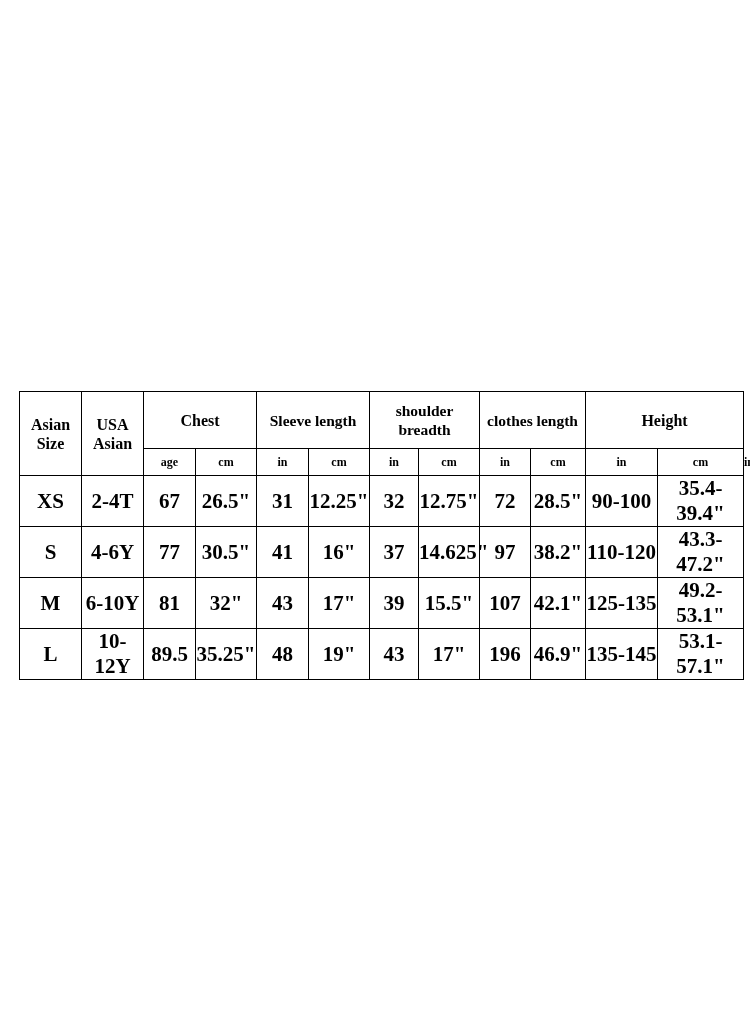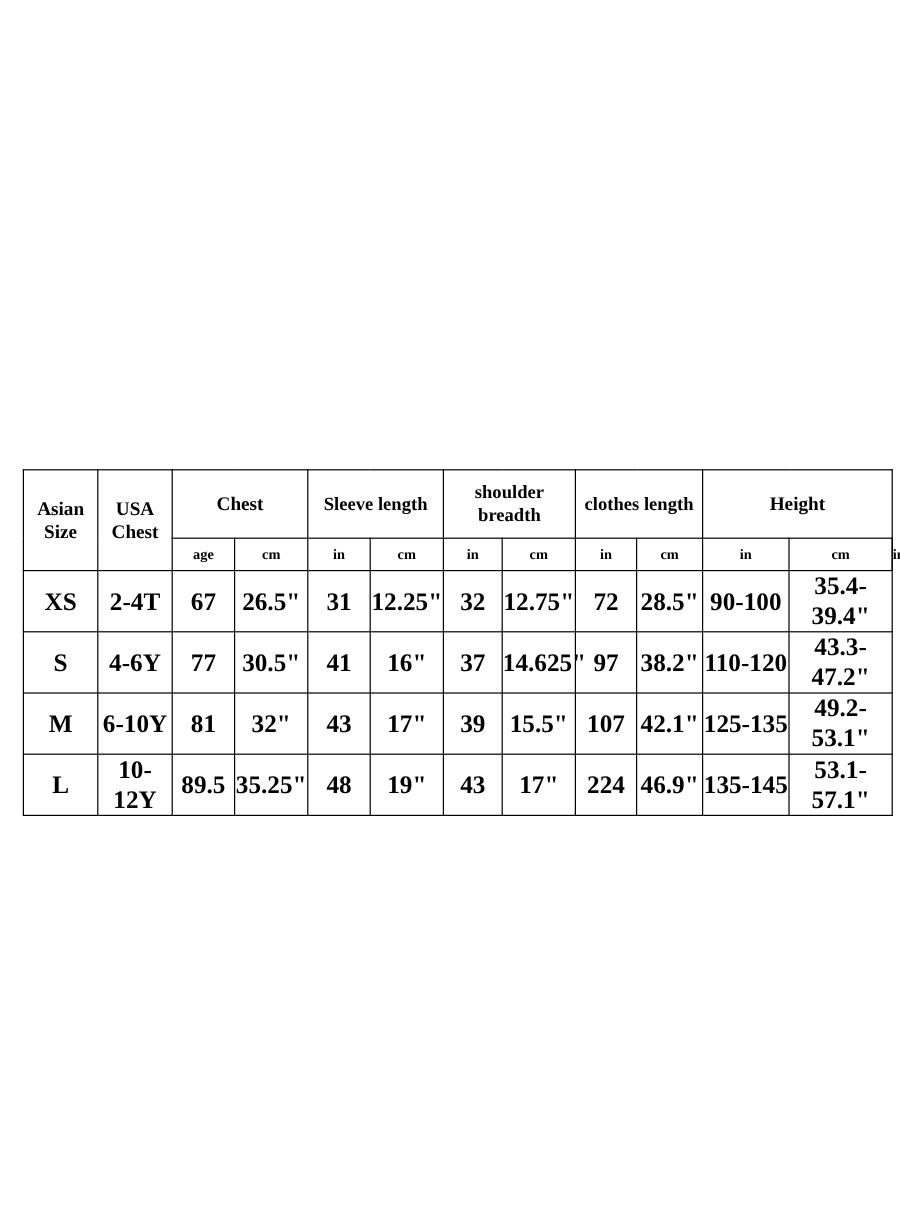--- a/index.html
+++ b/index.html
@@ -94,21 +94,21 @@
       <col class="c-shd-cm">
         <col class="c-shd-in">
       <col class="c-clo-cm">
         <col class="c-clo-in">
       <col class="c-hgt-cm">
         <col class="c-hgt-in">
     </colgroup>
     <thead>
       <tr class="hdr-group">
         <th rowspan="2">Asian Size</th>
-        <th rowspan="2">USA Chest</th>
+        <th rowspan="2">USA Asian</th>
         <th colspan="2">Chest</th>
         <th colspan="2" class="two-line">Sleeve length</th>
         <th colspan="2" class="two-line">shoulder breadth</th>
         <th colspan="2" class="two-line">clothes length</th>
         <th colspan="2">Height</th>
       </tr>
       <tr class="hdr-units">
         <td>age</td>
         <td>cm</td>
         <td>in</td>
@@ -167,20 +167,20 @@
       </tr>
       <tr class="data-row">
         <td class="size-cell">L</td>
         <td class="age-cell">10-12Y</td>
         <td>89.5</td>
         <td>35.25"</td>
         <td>48</td>
         <td>19"</td>
         <td>43</td>
         <td>17"</td>
-        <td>224</td>
+        <td>196</td>
         <td>46.9"</td>
         <td class="narrow-txt">135-145</td>
         <td class="narrow-txt">53.1-57.1"</td>
       </tr>
     </tbody>
   </table>
 </div>
 
 </body></html>

